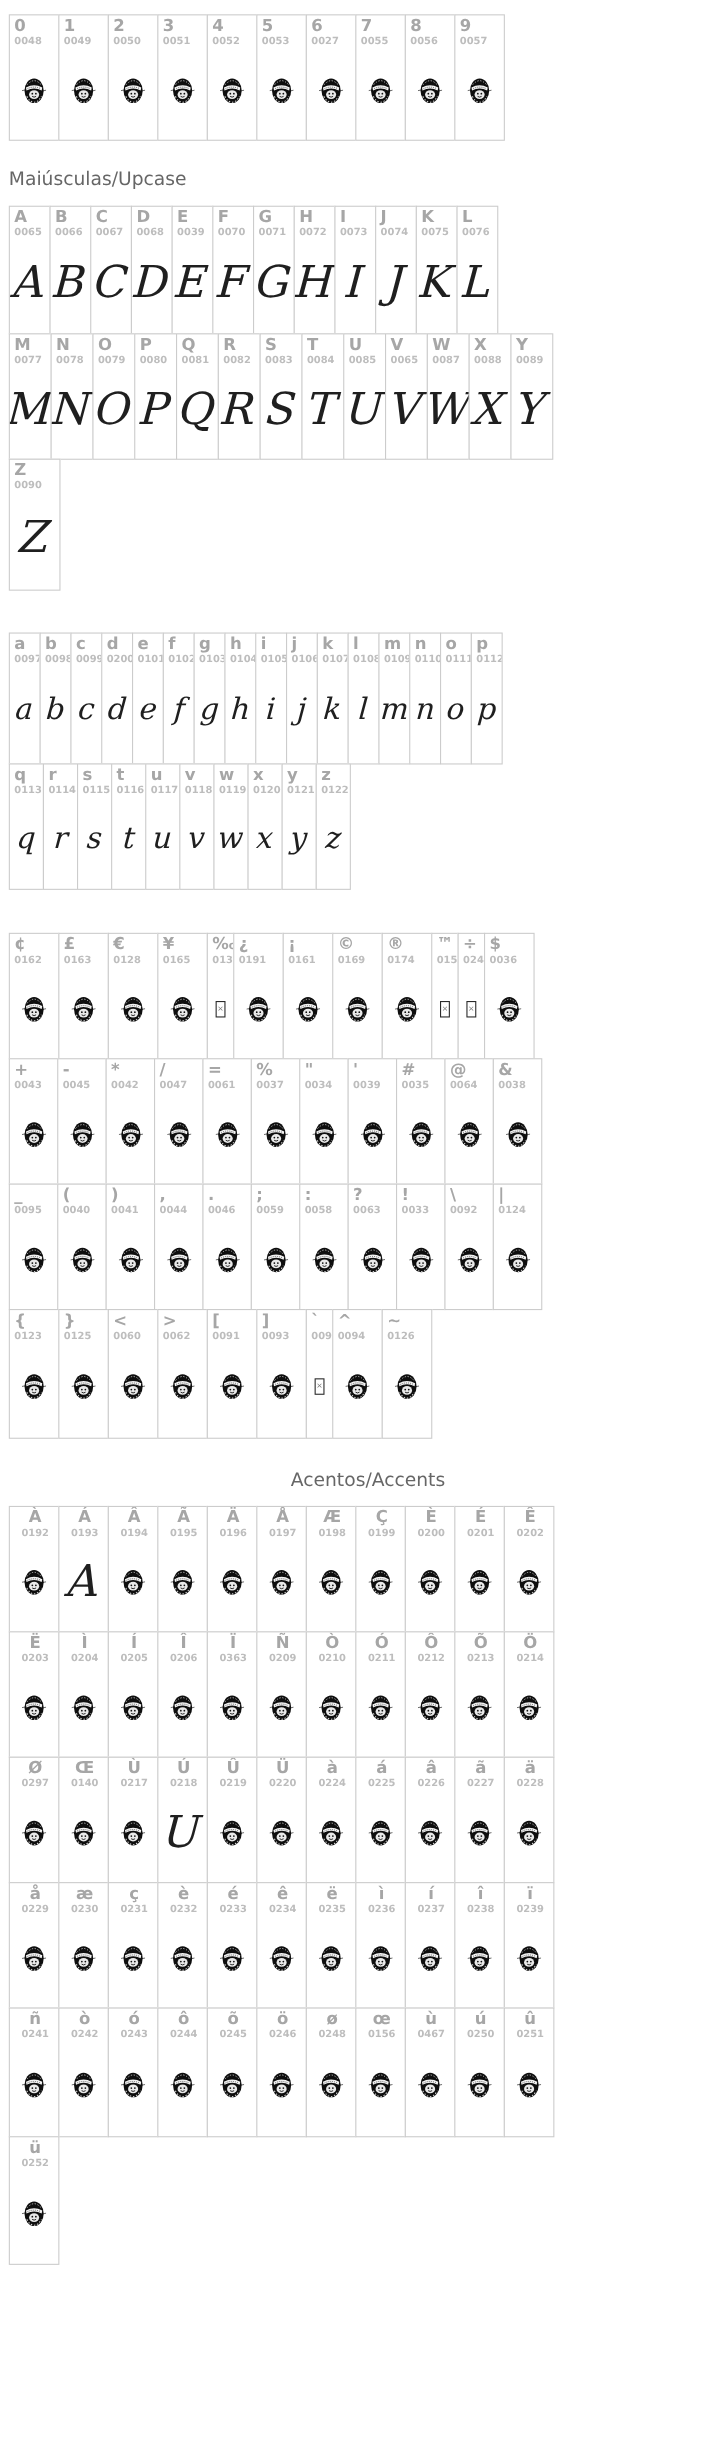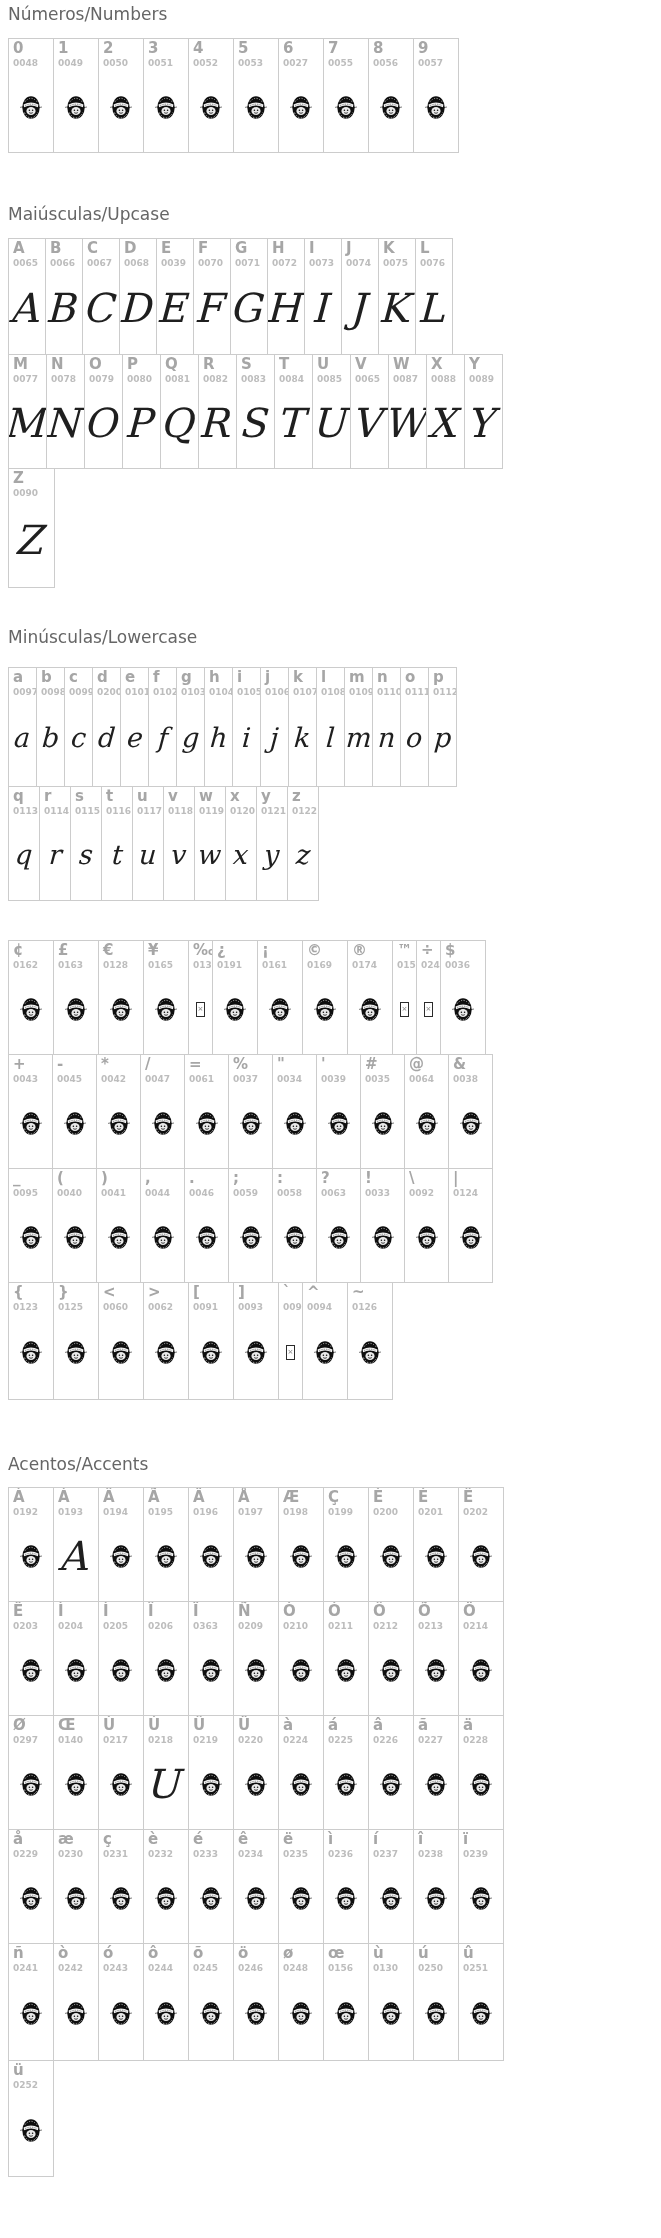--- a/index.html
+++ b/index.html
@@ -7,24 +7,24 @@
   body { width:661px; min-height:2238px; font-family:"DejaVu Sans", sans-serif; }
   .page { padding:0 0 20px 8px; }
 
   h2.sec-title {
     font-family:"DejaVu Sans", sans-serif;
     font-size:17px; font-weight:400; color:#666666;
     margin:0; line-height:22px; letter-spacing:0;
   }
 
   section.s0 { margin-top:3px; }
-  section.s1 { margin-top:50px; }
+  section.s1 { margin-top:24px; }
   section.s2 { margin-top:38px; }
   section.s3 { margin-top:39px; }
-  section.s4 { margin-top:53px; }
+  section.s4 { margin-top:27px;text-align:center; }
   section.s0 .rows, section.s1 .rows { margin-top:13px; }
   section.s2 .rows, section.s3 .rows { margin-top:19px; }
   section.s4 .rows { margin-top:12px; }
 
   .map-row { display:flex; width:max-content; }
   .map-row + .map-row { margin-top:-1px; }
 
   .cell {
     background:#ffffff;
     border:1px solid #cccccc;
@@ -69,21 +69,20 @@
     font-size:7px; color:#777; line-height:1;
     font-family:"DejaVu Sans", sans-serif;
   }
 </style>
 </head>
 <body>
 
 <div class="page">
 
   <section class="s0">
-    <h2 class="sec-title">Números/Numbers</h2>
     <div class="rows">
         <div class="map-row" style="height: 115px;">
           <div class="cell" style="width: 46px;">
             <div class="labels">
               <span class="char-label">0</span>
               <span class="code-label">0048</span>
             </div>
             <div class="glyph-area">
               <svg class="stamp" width="22" height="27" viewBox="0 0 22 27">
                 <line x1="0" y1="13.4" x2="4" y2="12.6" stroke="#6a6a6a" stroke-width="0.9"></line>
@@ -533,21 +532,20 @@
             </div>
             <div class="glyph-area">
               <span class="g-letter g-caps">Z</span>
             </div>
           </div>
         </div>
       </div>
   </section>
 
   <section class="s2">
-    <h2 class="sec-title">Minúsculas/Lowercase</h2>
     <div class="rows">
         <div class="map-row" style="height: 120px;">
           <div class="cell" style="width: 29px;">
             <div class="labels">
               <span class="char-label">a</span>
               <span class="code-label">0097</span>
             </div>
             <div class="glyph-area">
               <span class="g-letter g-lower">a</span>
             </div>
@@ -2727,21 +2725,21 @@
                 <circle cx="9.4" cy="16.2" r="0.8" fill="#111"></circle>
                 <circle cx="12.6" cy="16.2" r="0.8" fill="#111"></circle>
                 <path d="M9.2 18.6 Q11 20 12.8 18.6" stroke="#111" stroke-width="0.8" fill="none"></path>
                 <path d="M4.4 18.6 Q7 23.8 11 24 Q15 23.8 17.6 18.6" stroke="#cfcfcf" stroke-width="1" stroke-dasharray="1.3 1.6" fill="none"></path>
               </svg>
             </div>
           </div>
           <div class="cell" style="width: 46px;">
             <div class="labels">
               <span class="char-label">ù</span>
-              <span class="code-label">0130</span>
+              <span class="code-label">0467</span>
             </div>
             <div class="glyph-area">
               <svg class="stamp" width="22" height="27" viewBox="0 0 22 27">
                 <line x1="0" y1="13.4" x2="4" y2="12.6" stroke="#6a6a6a" stroke-width="0.9"></line>
                 <line x1="18" y1="13.8" x2="22" y2="13" stroke="#6a6a6a" stroke-width="0.9"></line>
                 <ellipse cx="11" cy="13.5" rx="8.7" ry="11.2" fill="#0e0e0e"></ellipse>
                 <path d="M4.6 8 Q8 4.4 11 4.3 Q14 4.4 17.4 8" stroke="#bbbbbb" stroke-width="0.9" stroke-dasharray="1.2 1.5" fill="none"></path>
                 <path d="M3.6 10.6 Q11 6.4 18.4 10.6 L17.9 13.2 Q11 9.6 4.1 13.2 Z" fill="#f2f2f2"></path>
                 <path d="M5 11.6 Q11 8.8 17 11.6" stroke="#333" stroke-width="0.7" stroke-dasharray="0.8 1" fill="none"></path>
                 <ellipse cx="11" cy="17" rx="4.6" ry="4" fill="#e9e9e9"></ellipse>

